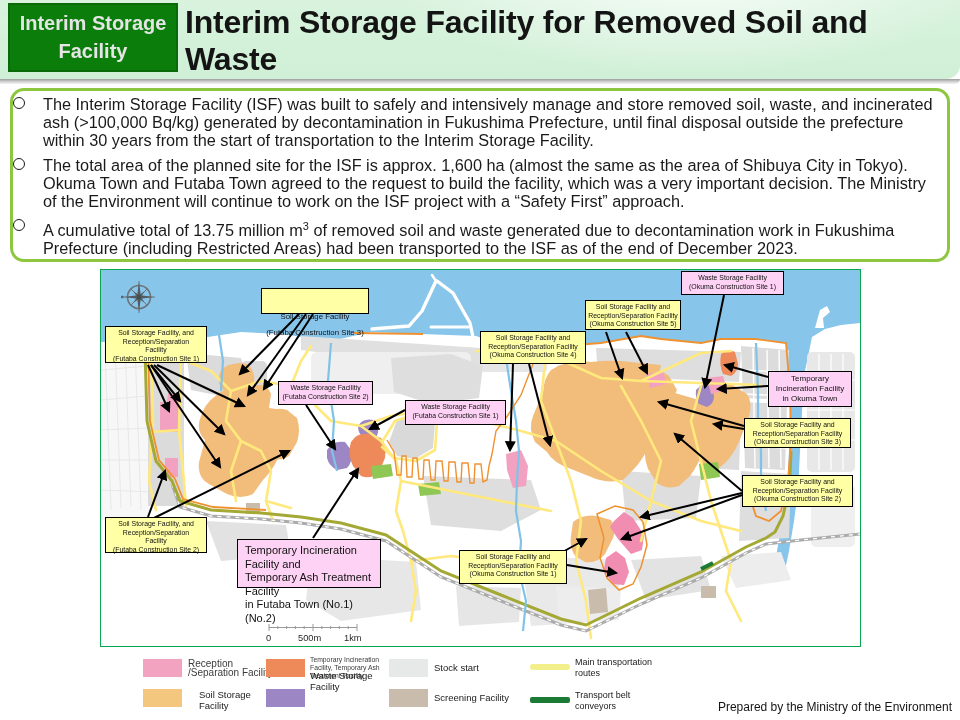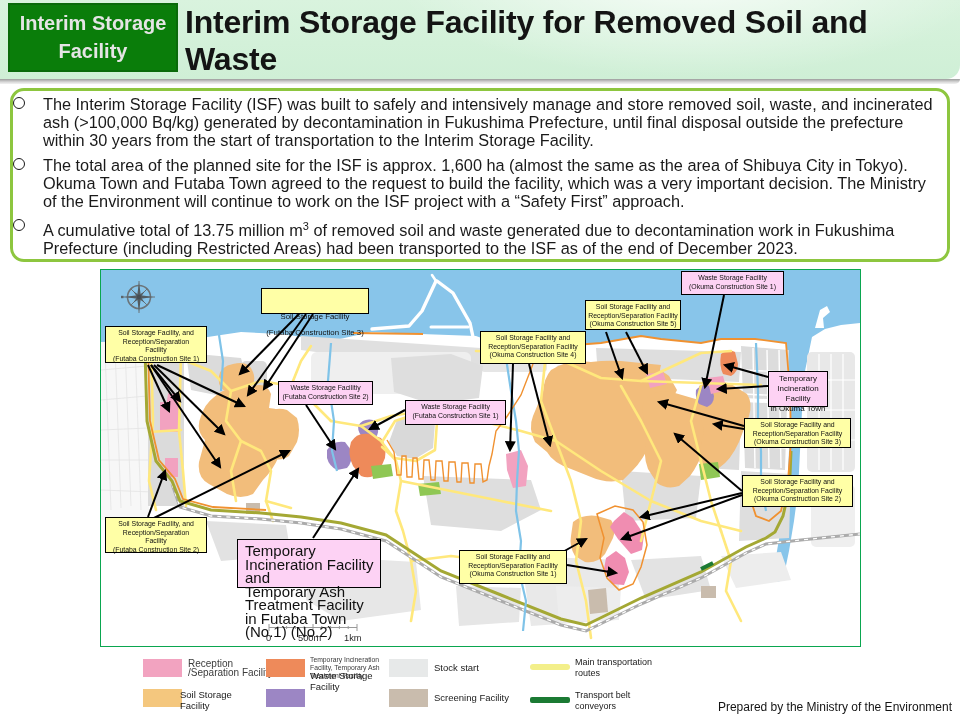--- a/index.html
+++ b/index.html
@@ -320,47 +320,47 @@
 <div class="mlabel plab" style="left:177px;top:111px;width:95px;height:24px;">Waste Storage Facilitiy<br>(Futaba Construction Site 2)</div>
 
 <div class="mlabel plab" style="left:304px;top:130px;width:101px;height:25px;">Waste Storage Facility<br>(Futaba Construction Site 1)</div>
 
 <div class="mlabel ylab" style="left:484px;top:30px;width:96px;height:30px;">Soil Storage Facility and<br>Reception/Separation Facility<br>(Okuma Construction Site 5)</div>
 
 <div class="mlabel plab" style="left:580px;top:1px;width:103px;height:24px;">Waste Storage Facility<br>(Okuma Construction Site 1)</div>
 
 <div class="mlabel ylab" style="left:379px;top:61px;width:106px;height:33px;">Soil Storage Facility and<br>Reception/Separation Facility<br>(Okuma Construction Site 4)</div>
 
-<div class="mlabel plab" style="left:667px;top:101px;width:60px;height:36px;font-size:8px;line-height:10px;">Temporary<br>Incineration Facility<br>in Okuma Town</div>
+<div class="mlabel plab" style="left:667px;top:101px;width:84px;height:36px;font-size:8px;line-height:10px;">Temporary<br>Incineration Facility<br>in Okuma Town</div>
 
 <div class="mlabel ylab" style="left:643px;top:148px;width:107px;height:30px;">Soil Storage Facility and<br>Reception/Separation Facility<br>(Okuma Construction Site 3)</div>
 
 <div class="mlabel ylab" style="left:641px;top:205px;width:111px;height:32px;">Soil Storage Facility and<br>Reception/Separation Facility<br>(Okuma Construction Site 2)</div>
 
 <div class="mlabel ylab" style="left:358px;top:280px;width:108px;height:34px;">Soil Storage Facility and<br>Reception/Separation Facility<br>(Okuma Construction Site 1)</div>
 
 <div class="mlabel ylab" style="left:4px;top:247px;width:102px;height:36px;">Soil Storage Facility, and<br>Reception/Separation<br>Facility<br>(Futaba Construction Site 2)</div>
 
-<div class="mlabel plab" style="left:136px;top:269px;width:144px;height:49px;font-size:15px;line-height:13.5px;text-align:left;padding:4px 0 0 7px;">Temporary Incineration Facility and<br>Temporary Ash Treatment Facility<br>in Futaba Town (No.1) (No.2)</div>
+<div class="mlabel plab" style="left:136px;top:269px;width:144px;height:49px;font-size:11px;line-height:13.5px;text-align:left;padding:4px 0 0 7px;">Temporary Incineration Facility and<br>Temporary Ash Treatment Facility<br>in Futaba Town (No.1) (No.2)</div>
 </div>
 
 <div class="abs" style="left:143px;top:659px;width:39px;height:18px;background:#f2a3c0;"></div>
 <div class="abs" style="left:188px;top:659px;width:110px;font-size:10px;line-height:9px;color:#3c3c3c;">Reception<br>/Separation Facility</div>
 
 <div class="abs" style="left:266px;top:659px;width:39px;height:18px;background:#ee8a5a;"></div>
 <div class="abs" style="left:310px;top:656px;width:100px;font-size:6.8px;line-height:8px;color:#3c3c3c;">Temporary Incineration<br>Facility, Temporary Ash<br>Treatment Facility</div>
 
 <div class="abs" style="left:389px;top:659px;width:39px;height:18px;background:#e7e9e9;"></div>
 <div class="abs" style="left:434px;top:662px;width:100px;font-size:9.5px;color:#1a1a1a;">Stock start</div>
 
 <div class="abs" style="left:530px;top:664px;width:40px;height:6px;background:#f3ef8a;border-radius:3px;"></div>
 <div class="abs" style="left:575px;top:657px;width:120px;font-size:9px;line-height:10.5px;color:#1a1a1a;">Main transportation<br>routes</div>
 
 <div class="abs" style="left:143px;top:689px;width:39px;height:18px;background:#f4c77e;"></div>
-<div class="abs" style="left:180px;top:689px;width:110px;font-size:9.5px;line-height:11px;color:#1a1a1a;">Soil Storage<br>Facility</div>
+<div class="abs" style="left:199px;top:689px;width:110px;font-size:9.5px;line-height:11px;color:#1a1a1a;">Soil Storage<br>Facility</div>
 
 <div class="abs" style="left:266px;top:689px;width:39px;height:18px;background:#9c86c4;"></div>
 <div class="abs" style="left:310px;top:670px;width:110px;font-size:9.5px;line-height:11px;color:#1a1a1a;">Waste Storage<br>Facility</div>
 
 <div class="abs" style="left:389px;top:689px;width:39px;height:18px;background:#c9bcad;"></div>
 <div class="abs" style="left:434px;top:692px;width:120px;font-size:9.5px;color:#1a1a1a;">Screening Facility</div>
 
 <div class="abs" style="left:530px;top:697px;width:40px;height:6px;background:#1b7a33;border-radius:2px;"></div>
 <div class="abs" style="left:575px;top:690px;width:120px;font-size:9px;line-height:10.5px;color:#1a1a1a;">Transport belt<br>conveyors</div>
 

